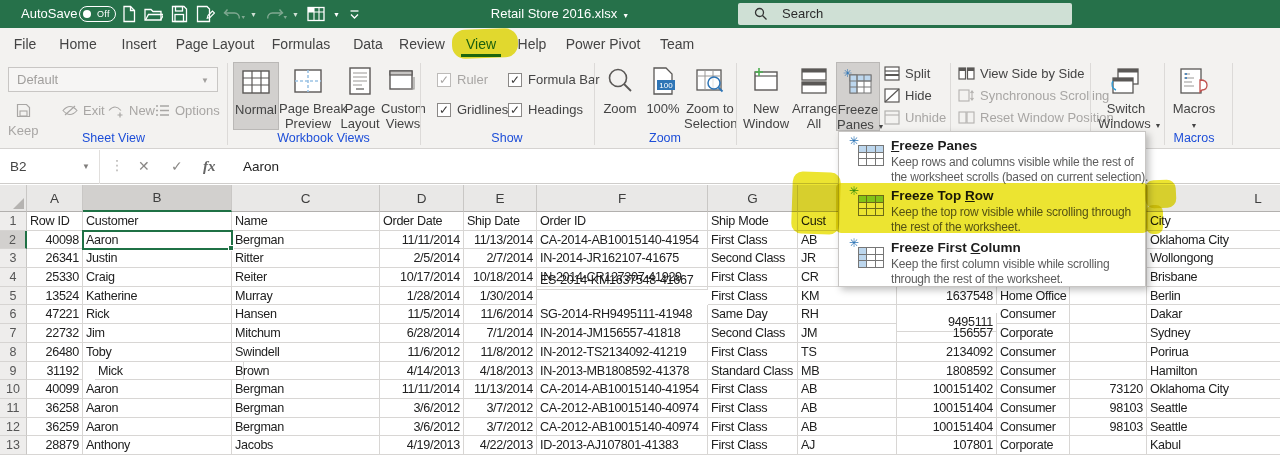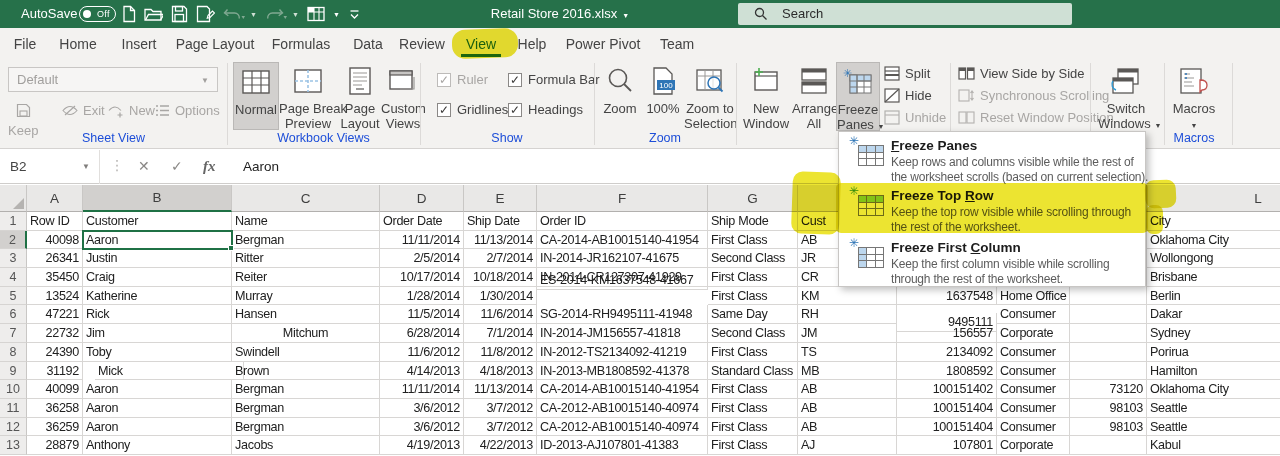--- a/index.html
+++ b/index.html
@@ -437,21 +437,21 @@
       <div class="cell r" style="left: 380px; top: 64.38px; width: 84px; height: 18.69px; line-height: 18.69px;">2/5/2014</div>
       <div class="cell r" style="left: 464px; top: 64.38px; width: 73px; height: 18.69px; line-height: 18.69px;">2/7/2014</div>
       <div class="cell l" style="left: 537px; top: 64.38px; width: 171px; height: 18.69px; line-height: 18.69px;">IN-2014-JR162107-41675</div>
       <div class="cell l" style="left: 708px; top: 64.38px; width: 90px; height: 18.69px; line-height: 18.69px;">Second Class</div>
       <div class="cell l" style="left: 798px; top: 64.38px; width: 99px; height: 18.69px; line-height: 18.69px;">JR</div>
       <div class="cell r" style="left: 897px; top: 64.38px; width: 100px; height: 18.69px; line-height: 18.69px;"></div>
       <div class="cell l" style="left: 997px; top: 64.38px; width: 73px; height: 18.69px; line-height: 18.69px;"></div>
       <div class="cell r" style="left: 1070px; top: 64.38px; width: 77px; height: 18.69px; line-height: 18.69px;"></div>
       <div class="cell l" style="left: 1147px; top: 64.38px; width: 223px; height: 18.69px; line-height: 18.69px;">Wollongong</div>
       <div class="rowhdr" style="top: 83.07px; height: 18.69px; line-height: 18.69px;">4</div>
-      <div class="cell r" style="left: 27px; top: 83.07px; width: 56px; height: 18.69px; line-height: 18.69px;">35450</div>
+      <div class="cell r" style="left: 27px; top: 83.07px; width: 56px; height: 18.69px; line-height: 18.69px;">25330</div>
       <div class="cell l" style="left: 83px; top: 83.07px; width: 149px; height: 18.69px; line-height: 18.69px;">Craig</div>
       <div class="cell l" style="left: 232px; top: 83.07px; width: 148px; height: 18.69px; line-height: 18.69px;">Reiter</div>
       <div class="cell r" style="left: 380px; top: 83.07px; width: 84px; height: 18.69px; line-height: 18.69px;">10/17/2014</div>
       <div class="cell r" style="left: 464px; top: 83.07px; width: 73px; height: 18.69px; line-height: 18.69px;">10/18/2014</div>
       <div class="cell l" style="left: 537px; top: 83.07px; width: 171px; height: 18.69px; line-height: 18.69px;">IN-2014-CR127307-41929</div>
       <div class="cell l" style="left: 708px; top: 83.07px; width: 90px; height: 18.69px; line-height: 18.69px;">First Class</div>
       <div class="cell l" style="left: 798px; top: 83.07px; width: 99px; height: 18.69px; line-height: 18.69px;">CR</div>
       <div class="cell r" style="left: 897px; top: 83.07px; width: 100px; height: 18.69px; line-height: 18.69px;"></div>
       <div class="cell l" style="left: 997px; top: 83.07px; width: 73px; height: 18.69px; line-height: 18.69px;"></div>
       <div class="cell r" style="left: 1070px; top: 83.07px; width: 77px; height: 18.69px; line-height: 18.69px;"></div>
@@ -478,32 +478,32 @@
       <div class="cell l" style="left: 537px; top: 120.45px; width: 171px; height: 18.69px; line-height: 18.69px;">SG-2014-RH9495111-41948</div>
       <div class="cell l" style="left: 708px; top: 120.45px; width: 90px; height: 18.69px; line-height: 18.69px;">Same Day</div>
       <div class="cell l" style="left: 798px; top: 120.45px; width: 99px; height: 18.69px; line-height: 18.69px;">RH</div>
       <div class="cell r" style="left: 897px; top: 120.45px; width: 100px; height: 18.69px; line-height: 18.69px; margin-top: 8px;">9495111</div>
       <div class="cell l" style="left: 997px; top: 120.45px; width: 73px; height: 18.69px; line-height: 18.69px;">Consumer</div>
       <div class="cell r" style="left: 1070px; top: 120.45px; width: 77px; height: 18.69px; line-height: 18.69px;"></div>
       <div class="cell l" style="left: 1147px; top: 120.45px; width: 223px; height: 18.69px; line-height: 18.69px;">Dakar</div>
       <div class="rowhdr" style="top: 139.14px; height: 18.69px; line-height: 18.69px;">7</div>
       <div class="cell r" style="left: 27px; top: 139.14px; width: 56px; height: 18.69px; line-height: 18.69px;">22732</div>
       <div class="cell l" style="left: 83px; top: 139.14px; width: 149px; height: 18.69px; line-height: 18.69px;">Jim</div>
-      <div class="cell l" style="left: 232px; top: 139.14px; width: 148px; height: 18.69px; line-height: 18.69px; text-align: center;">Mitchum</div>
+      <div class="cell l" style="left: 232px; top: 139.14px; width: 148px; height: 18.69px; line-height: 18.69px;">Mitchum</div>
       <div class="cell r" style="left: 380px; top: 139.14px; width: 84px; height: 18.69px; line-height: 18.69px;">6/28/2014</div>
       <div class="cell r" style="left: 464px; top: 139.14px; width: 73px; height: 18.69px; line-height: 18.69px;">7/1/2014</div>
       <div class="cell l" style="left: 537px; top: 139.14px; width: 171px; height: 18.69px; line-height: 18.69px;">IN-2014-JM156557-41818</div>
       <div class="cell l" style="left: 708px; top: 139.14px; width: 90px; height: 18.69px; line-height: 18.69px;">Second Class</div>
       <div class="cell l" style="left: 798px; top: 139.14px; width: 99px; height: 18.69px; line-height: 18.69px;">JM</div>
       <div class="cell r" style="left: 897px; top: 139.14px; width: 100px; height: 18.69px; line-height: 18.69px;">156557</div>
       <div class="cell l" style="left: 997px; top: 139.14px; width: 73px; height: 18.69px; line-height: 18.69px;">Corporate</div>
       <div class="cell r" style="left: 1070px; top: 139.14px; width: 77px; height: 18.69px; line-height: 18.69px;"></div>
       <div class="cell l" style="left: 1147px; top: 139.14px; width: 223px; height: 18.69px; line-height: 18.69px;">Sydney</div>
       <div class="rowhdr" style="top: 157.83px; height: 18.69px; line-height: 18.69px;">8</div>
-      <div class="cell r" style="left: 27px; top: 157.83px; width: 56px; height: 18.69px; line-height: 18.69px;">24390</div>
+      <div class="cell r" style="left: 27px; top: 157.83px; width: 56px; height: 18.69px; line-height: 18.69px;">26480</div>
       <div class="cell l" style="left: 83px; top: 157.83px; width: 149px; height: 18.69px; line-height: 18.69px;">Toby</div>
       <div class="cell l" style="left: 232px; top: 157.83px; width: 148px; height: 18.69px; line-height: 18.69px;">Swindell</div>
       <div class="cell r" style="left: 380px; top: 157.83px; width: 84px; height: 18.69px; line-height: 18.69px;">11/6/2012</div>
       <div class="cell r" style="left: 464px; top: 157.83px; width: 73px; height: 18.69px; line-height: 18.69px;">11/8/2012</div>
       <div class="cell l" style="left: 537px; top: 157.83px; width: 171px; height: 18.69px; line-height: 18.69px;">IN-2012-TS2134092-41219</div>
       <div class="cell l" style="left: 708px; top: 157.83px; width: 90px; height: 18.69px; line-height: 18.69px;">First Class</div>
       <div class="cell l" style="left: 798px; top: 157.83px; width: 99px; height: 18.69px; line-height: 18.69px;">TS</div>
       <div class="cell r" style="left: 897px; top: 157.83px; width: 100px; height: 18.69px; line-height: 18.69px;">2134092</div>
       <div class="cell l" style="left: 997px; top: 157.83px; width: 73px; height: 18.69px; line-height: 18.69px;">Consumer</div>
       <div class="cell r" style="left: 1070px; top: 157.83px; width: 77px; height: 18.69px; line-height: 18.69px;"></div>

